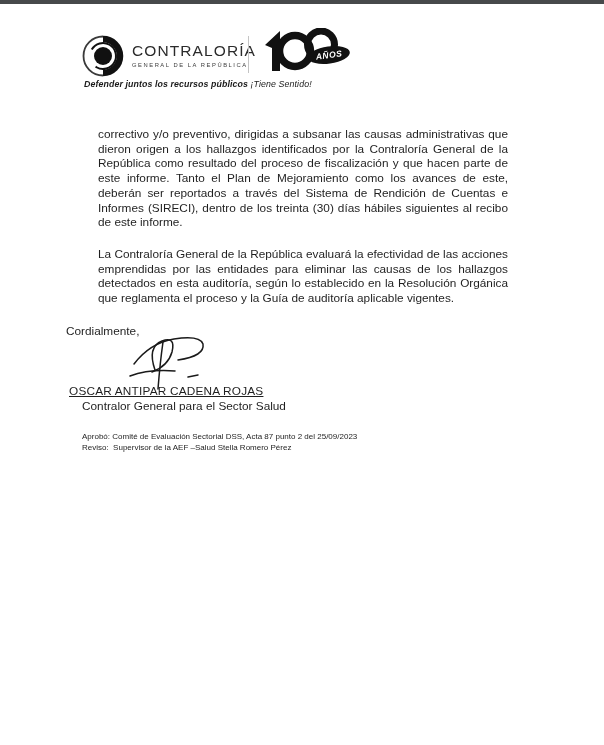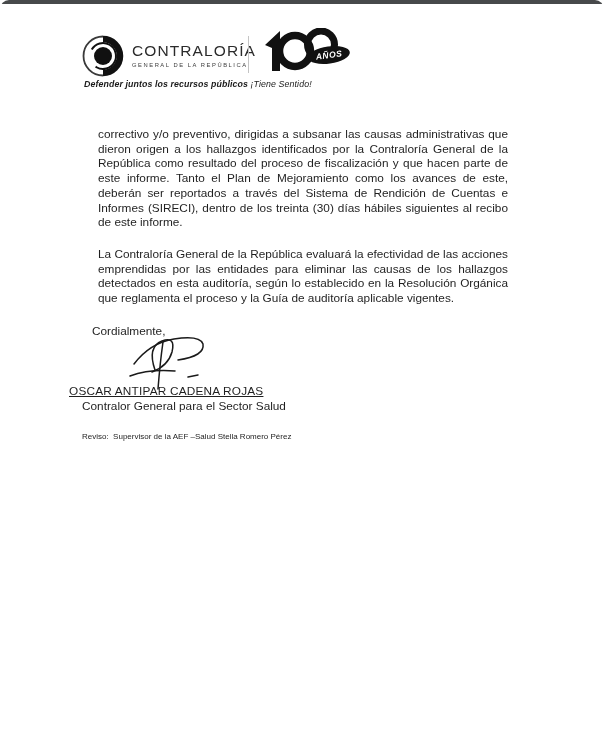--- a/index.html
+++ b/index.html
@@ -4,21 +4,20 @@
 <style>
   html, body { margin: 0; padding: 0; background: #ffffff; }
   .page {
     position: relative;
     width: 604px;
     height: 745px;
     background: #ffffff;
     font-family: "Liberation Sans", "DejaVu Sans", sans-serif;
     color: #1f1f1f;
     overflow: hidden;
-    border-radius: 9px;
   }
   .top-bar {
     position: absolute;
     top: 0; left: 0;
     width: 604px; height: 4px;
     background: #47494b;
   }
   
   .cgr-logo { position: absolute; left: 81px; top: 34px; }
   .logo-text { position: absolute; left: 132px; top: 42px; }
@@ -60,21 +59,21 @@
     width: 442px;
     font-size: 11.8px;
     line-height: 14.7px;
     text-align: justify;
     color: #1f1f1f;
   }
   .letter-body p { margin: 16px; }
   .letter-body p + p { margin-top: 17px; }
   .closing {
     position: absolute;
-    left: 92px; top: 324px;
+    left: 66px; top: 324px;
     font-size: 11.8px;
     color: #1f1f1f;
   }
   .signature { position: absolute; left: 122px; top: 331px; }
   .signer-name {
     position: absolute;
     left: 69px; top: 384px;
     font-size: 11.8px;
     color: #1f1f1f;
     letter-spacing: 0.2px;
@@ -142,16 +141,17 @@
       <path d="M41,11 Q38,32 36,58"></path>
       <path d="M8,45 Q27,38 53,40"></path>
       <path d="M66,46 L76,44"></path>
     </g>
   </svg>
 
   <div class="signer-name">OSCAR ANTIPAR CADENA ROJAS</div>
   <div class="signer-title">Contralor General para el Sector Salud</div>
 
   <div class="footer-notes">
+    <div>Aprobó: Comité de Evaluación Sectorial DSS, Acta 87 punto 2 del 25/09/2023</div>
     <div>Reviso:  Supervisor de la AEF –Salud Stella Romero Pérez</div>
   </div>
 
 </div>
 
 </body></html>

